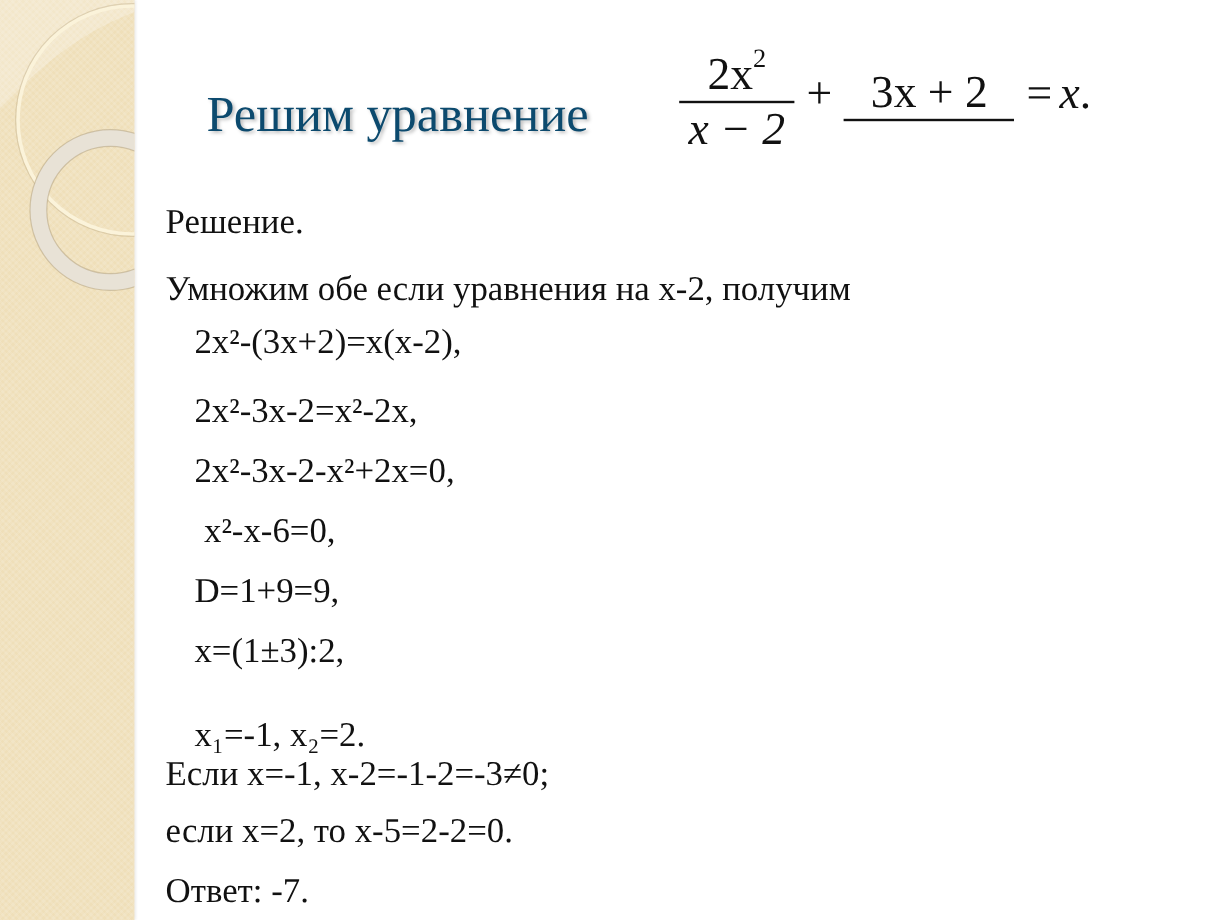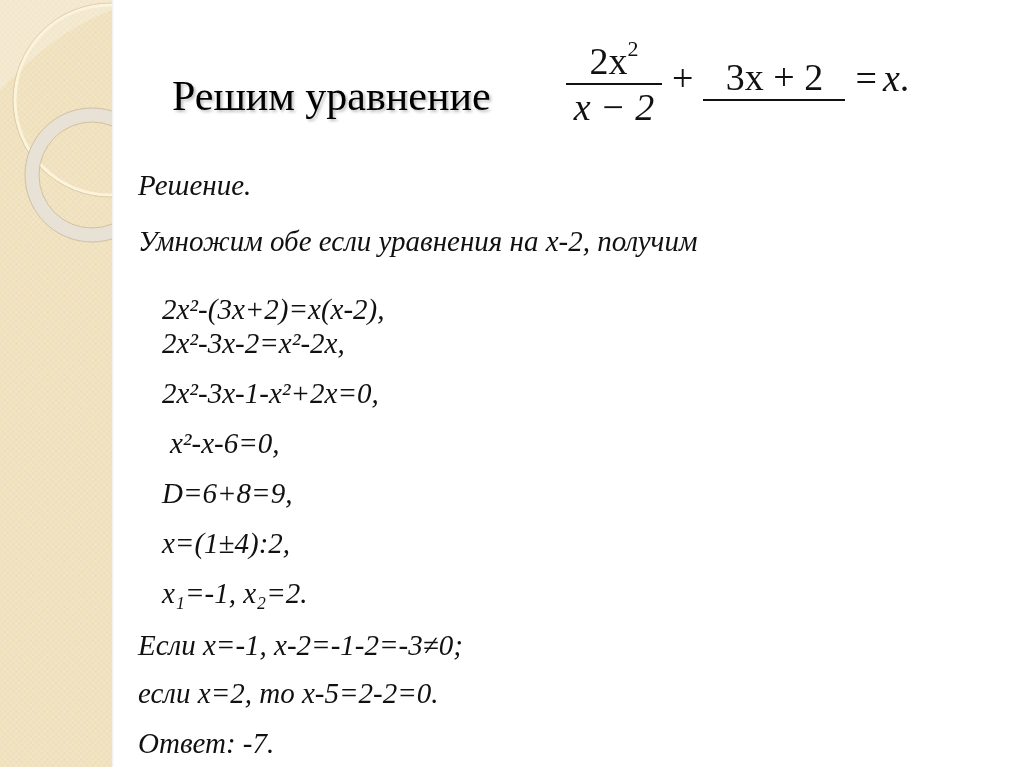--- a/index.html
+++ b/index.html
@@ -14,39 +14,39 @@
       background-color: #efdfb9;
       background-image:
         repeating-linear-gradient(45deg, rgba(255,255,255,0.10) 0 2px, rgba(0,0,0,0) 2px 4px),
         repeating-linear-gradient(-45deg, rgba(255,255,255,0.10) 0 2px, rgba(0,0,0,0) 2px 4px);
       box-shadow: 1px 0 2px rgba(0,0,0,0.08);
       overflow: hidden;
     }
     .side-strip svg { position: absolute; left: 0; top: 0; }
     .title {
       position: absolute; left: 172px; top: 72px;
-      font-size: 42px; color: #000000;
+      font-size: 42px; color: #0c4a6e;
       text-shadow: 2px 2px 3px rgba(0,0,0,0.25);
       white-space: nowrap;
     }
     .formula {
       position: absolute; left: 562px; top: 28px; height: 100px;
       display: flex; align-items: center;
       font-size: 38px; white-space: nowrap;
     }
     .frac { display: inline-flex; flex-direction: column; align-items: center; margin: 0 4px; }
     .frac .num, .frac .den { padding: 0 6px; line-height: 44px; }
     .frac .bar { width: 100%; height: 2px; background: #111; }
     .frac.f1 { width: 96px; }
     .frac.f2 { width: 142px; }
     .op { margin: 0 6px; }
     .var { font-style: italic; }
     sup.sm { font-size: 22px; vertical-align: 18px; }
     .body-text { position: absolute; left: 138px; top: 168px; font-size: 29px; }
-    .line { position: absolute; white-space: nowrap; line-height: 34px; font-style: italic; }
+    .line { position: absolute; white-space: nowrap; line-height: 34px; }
     .indent { left: 24px; }
     .indent2 { left: 28px; }
   </style>
 </head>
 <body>
 
 <div class="side-strip">
   <svg width="112" height="767" viewBox="0 0 112 767">
     <path d="M0,0 L112,0 L112,10 C60,30 30,60 0,90 Z" fill="rgba(255,255,255,0.25)"></path>
     <circle cx="110" cy="100" r="95" fill="none" stroke="#fbf3da" stroke-width="3"></circle>
@@ -71,23 +71,23 @@
     <span class="bar"></span>
   </span>
   <span class="op">=</span>
   <span class="var">x</span>
     <span>.</span>
 </div>
 
 <div class="body-text">
   <div class="line" style="top:0px;left:0">Решение.</div>
   <div class="line" style="top:56px;left:0">Умножим обе если уравнения на х-2, получим</div>
-  <div class="line indent" style="top:124px">2х²-(3х+2)=х(х-2),</div>
+  <div class="line indent" style="top:100px">2х²-(3х+2)=х(х-2),</div>
   <div class="line indent" style="top:158px">2х²-3х-2=х²-2х,</div>
-  <div class="line indent" style="top:208px">2х²-3х-1-х²+2х=0,</div>
+  <div class="line indent" style="top:208px">2х²-3х-2-х²+2х=0,</div>
   <div class="line indent2" style="top:258px;left:32px">х²-х-6=0,</div>
-  <div class="line indent" style="top:308px">D=6+8=9,</div>
-  <div class="line indent" style="top:358px">х=(1±4):2,</div>
-  <div class="line indent" style="top:408px">х₁=-1, х₂=2.</div>
+  <div class="line indent" style="top:308px">D=1+9=9,</div>
+  <div class="line indent" style="top:358px">х=(1±3):2,</div>
+  <div class="line indent" style="top:428px">х₁=-1, х₂=2.</div>
   <div class="line" style="top:460px;left:0">Если х=-1, х-2=-1-2=-3≠0;</div>
   <div class="line" style="top:508px;left:0">если х=2, то х-5=2-2=0.</div>
   <div class="line" style="top:558px;left:0">Ответ: -7.</div>
 </div>
 
 </body></html>

